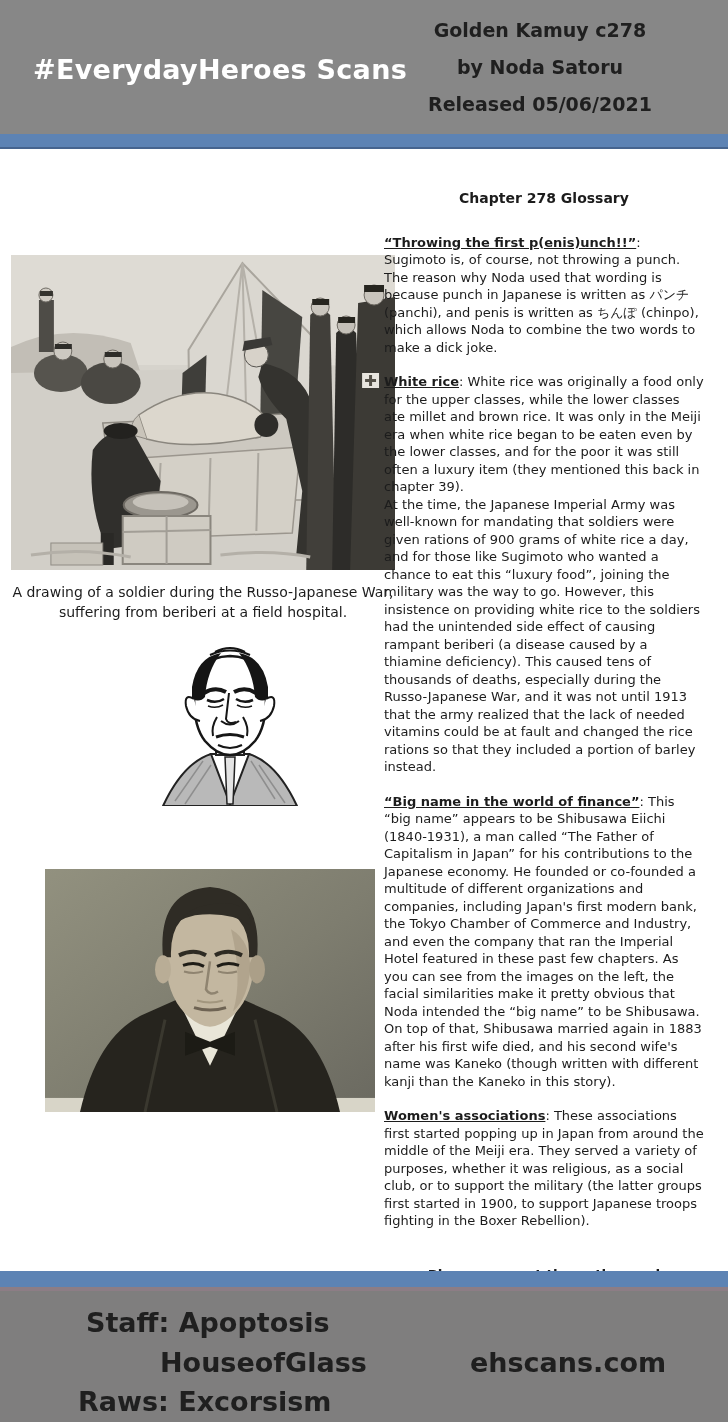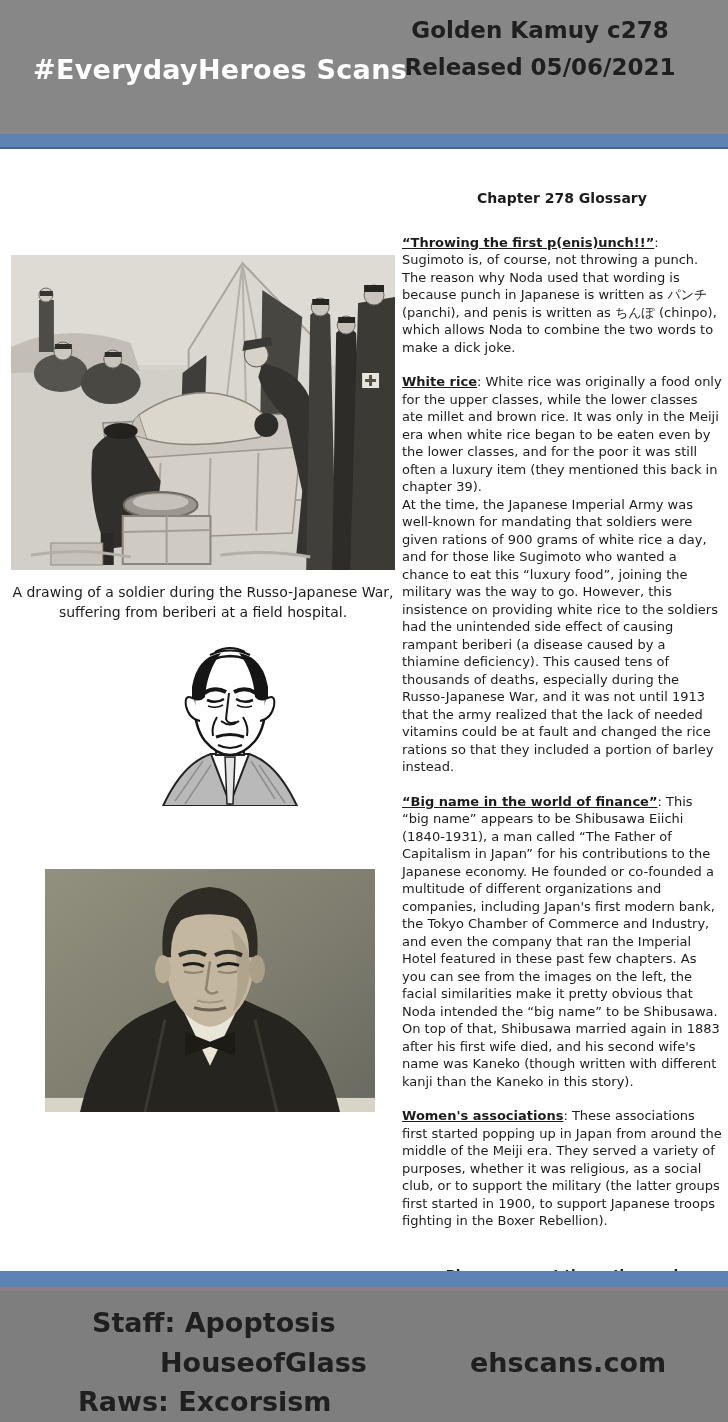--- a/index.html
+++ b/index.html
@@ -6,35 +6,35 @@
   html,body { background:#ffffff; }
   .page {
     position:relative; width:728px; height:1422px; overflow:hidden;
     background:#ffffff; color:#1c1c1c;
     font-family:"DejaVu Sans","Liberation Sans",sans-serif;
   }
 
   
   .header { position:absolute; left:0; top:0; width:728px; height:134px; background:#878787; }
   .scan-group { position:absolute; left:33px; top:54px; font-size:27px; font-weight:600; color:#ffffff; letter-spacing:.3px; }
-  .title-block { position:absolute; left:352px; top:12px; width:376px; text-align:center; font-size:23px; font-weight:600; line-height:37px; color:#1f1f1f; }
+  .title-block { position:absolute; left:352px; top:12px; width:376px; text-align:center; font-size:19px; font-weight:600; line-height:37px; color:#1f1f1f; }
 
   .bar-top { position:absolute; left:0; top:134px; width:728px; height:15px; background:#5d83b4; border-bottom:2px solid #46648e; }
   .bar-bottom { position:absolute; left:0; top:1271px; width:728px; height:16px; background:#5d83b4; }
 
   
   .footer { position:absolute; left:0; top:1287px; width:728px; height:135px; background:#7f7e7e; border-top:4px solid #8d7d85; }
   .footer .ft { position:absolute; font-size:27px; font-weight:600; color:#1f1f1f; }
-  .ft-staff1 { left:92px; top:16px; }
+  .ft-staff1 { left:86px; top:16px; }
   .ft-staff2 { left:160px; top:56px; }
   .ft-raws   { left:78px; top:95px; }
   .ft-site   { left:470px; top:56px; }
 
   
-  .glossary-col { position:absolute; left:402px; top:190px; width:320px; font-size:13px; line-height:17.5px; }
+  .glossary-col { position:absolute; left:384px; top:190px; width:320px; font-size:13px; line-height:17.5px; }
   .glossary-title { text-align:center; font-size:14px; font-weight:700; margin-bottom:26px; }
   .entry { margin-bottom:17px; }
   .term { font-weight:700; text-decoration:underline; }
   .ebody { white-space:pre-line; }
   .support-note { margin-top:36px; text-align:center; font-weight:700; font-size:13.5px; white-space:pre-line; line-height:18px; }
 
   
   .fig { position:absolute; }
   .fig svg { display:block; width:100%; height:100%; }
   .fig-war   { left:11px;  top:255px; width:384px; height:315px; }
@@ -46,20 +46,21 @@
 </style>
 </head>
 <body>
 
 <div class="page">
 
   <div class="header">
     <div class="scan-group">#EverydayHeroes Scans</div>
     <div class="title-block">
       <div>Golden Kamuy c278</div>
+      <div>by Noda Satoru</div>
       <div>Released 05/06/2021</div>
     </div>
   </div>
   <div class="bar-top"></div>
 
   <div class="fig fig-war">
     <svg viewBox="0 0 385 315" preserveAspectRatio="none">
       <rect width="385" height="315" fill="#d6d3cc"></rect>
       <rect width="385" height="110" fill="#dedbd4"></rect>
       <path d="M0,92 Q55,66 120,88 L130,118 L0,118 Z" fill="#c2beb6"></path>

